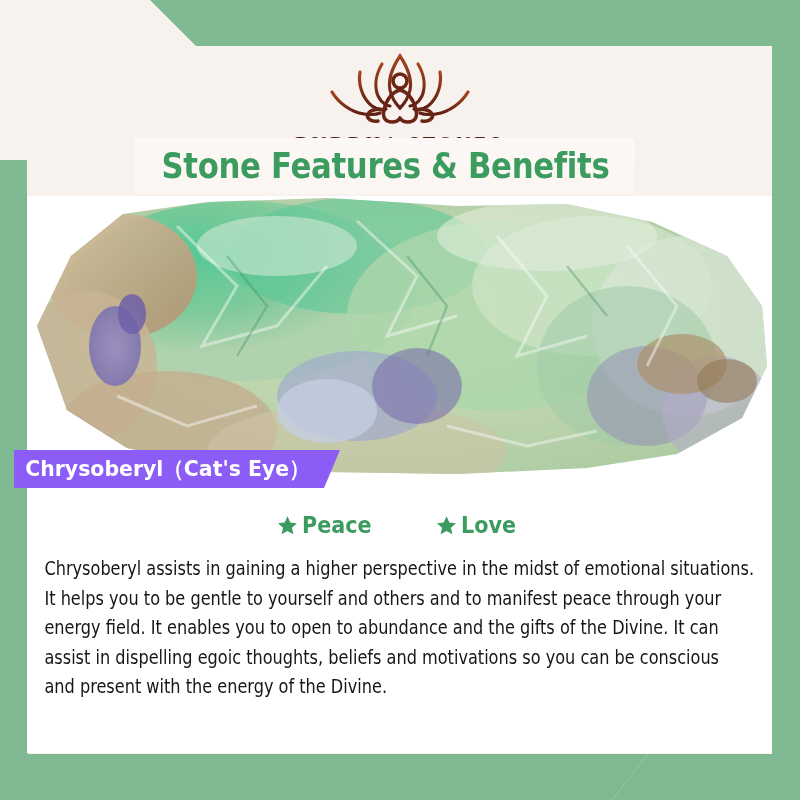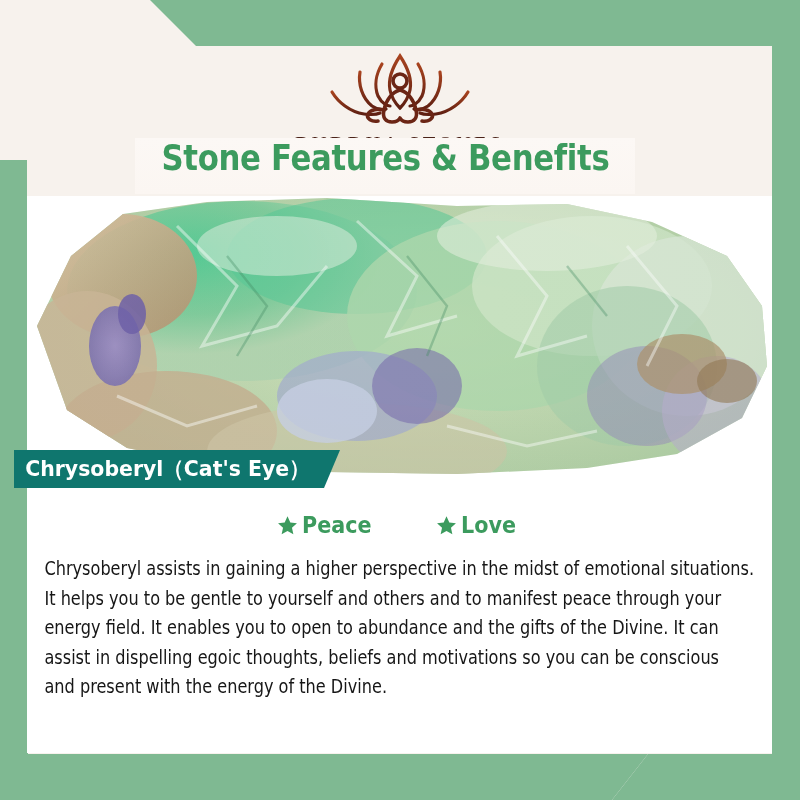--- a/index.html
+++ b/index.html
@@ -37,21 +37,21 @@
     margin-top:5px;
     white-space:nowrap;
   }
 
   
   #title-band {
     position:absolute;
     left:135px; top:138px; width:500px; height:56px;
     background:linear-gradient(180deg,#FCF8F5 0%,#FBF6F2 100%);
     z-index:4;
-    display:flex; justify-content:center;
+    display:flex; align-items:center; justify-content:center;
   }
   #page-title {
     font-family:"DejaVu Sans", sans-serif;
     font-weight:bold;
     font-size:35px;
     color:#3C9B5E;
     letter-spacing:-0.4px;
     transform:scaleX(0.88);
     transform-origin:center;
     white-space:nowrap;
@@ -63,21 +63,21 @@
     left:27px; top:196px; right:28px; height:290px;
     background:#FFFFFF;
     z-index:2; overflow:hidden;
   }
   #stone-svg { width:100%; height:100%; display:block; }
 
   
   #name-banner {
     position:absolute;
     left:14px; top:450px; width:326px; height:38px;
-    background:#0f766e;
+    background:#8b5cf6;
     z-index:5;
     clip-path:polygon(0 0, 100% 0, calc(100% - 16px) 100%, 0 100%);
     display:flex; align-items:center;
   }
   #stone-name {
     color:#FFFFFF;
     font-family:"DejaVu Sans", sans-serif;
     font-weight:bold;
     font-size:22px;
     padding-left:12px;

